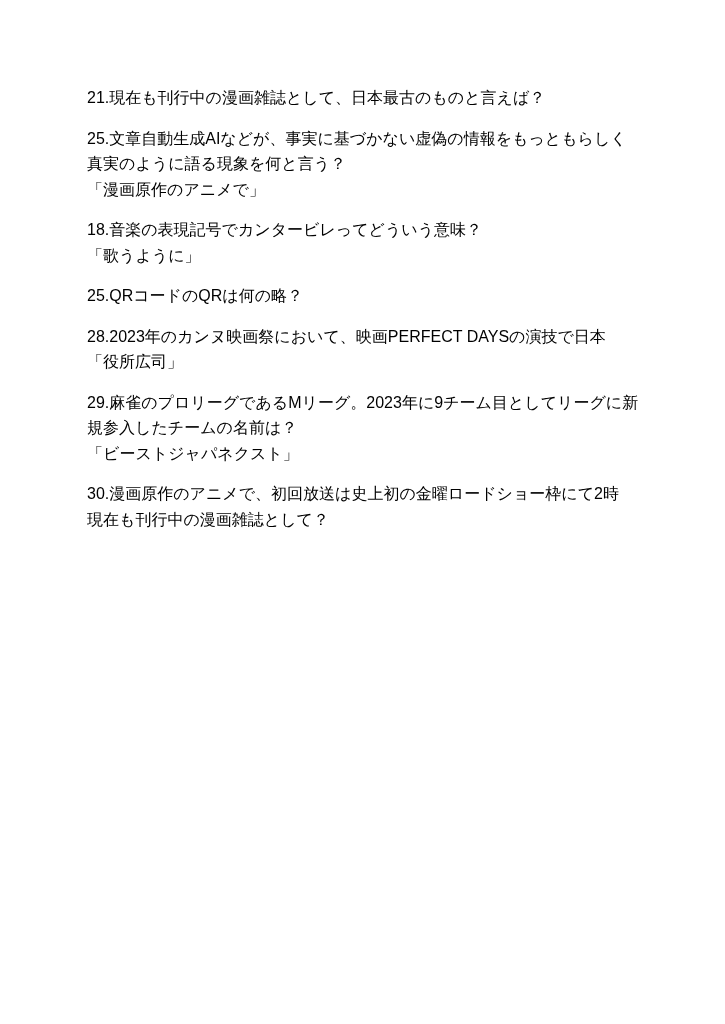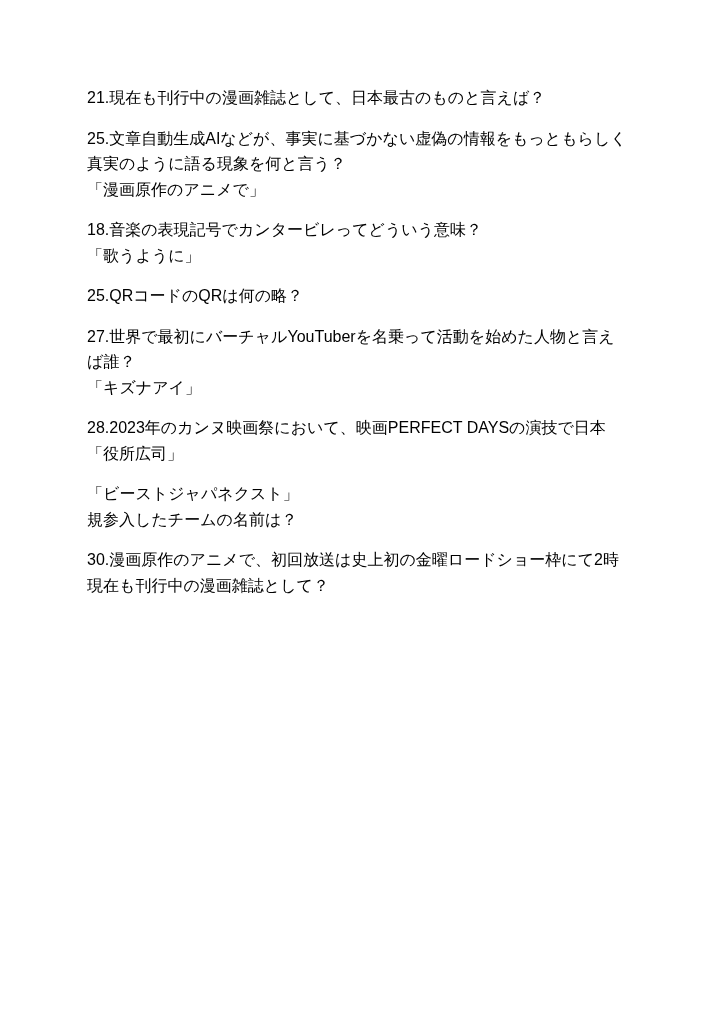--- a/index.html
+++ b/index.html
@@ -49,34 +49,30 @@
   <div class="quiz-block">
     <div class="text-line">18.音楽の表現記号でカンタービレってどういう意味？</div>
     <div class="text-line">「歌うように」</div>
   </div>
 
   <div class="quiz-block">
     <div class="text-line">25.QRコードのQRは何の略？</div>
   </div>
 
 
-  <div class="quiz-block">
-    <div class="text-line">27.世界で最初にバーチャルYouTuberを名乗って活動を始めた人物と言え</div>
-    <div class="text-line">ば誰？</div>
-    <div class="text-line">「キズナアイ」</div>
-  </div>
 
   <div class="quiz-block">
     <div class="text-line">28.2023年のカンヌ映画祭において、映画PERFECT DAYSの演技で日本</div>
     <div class="text-line">「役所広司」</div>
   </div>
 
   <div class="quiz-block">
+    <div class="text-line">29.麻雀のプロリーグであるMリーグ。2023年に9チーム目としてリーグに新</div>
+    <div class="text-line">規参入したチームの名前は？</div>
     <div class="text-line">「ビーストジャパネクスト」</div>
-    <div class="text-line">規参入したチームの名前は？</div>
   </div>
 
   <div class="quiz-block">
     <div class="text-line">30.漫画原作のアニメで、初回放送は史上初の金曜ロードショー枠にて2時</div>
     <div class="text-line">現在も刊行中の漫画雑誌として？</div>
   </div>
 
 </div>
 
 </body></html>

